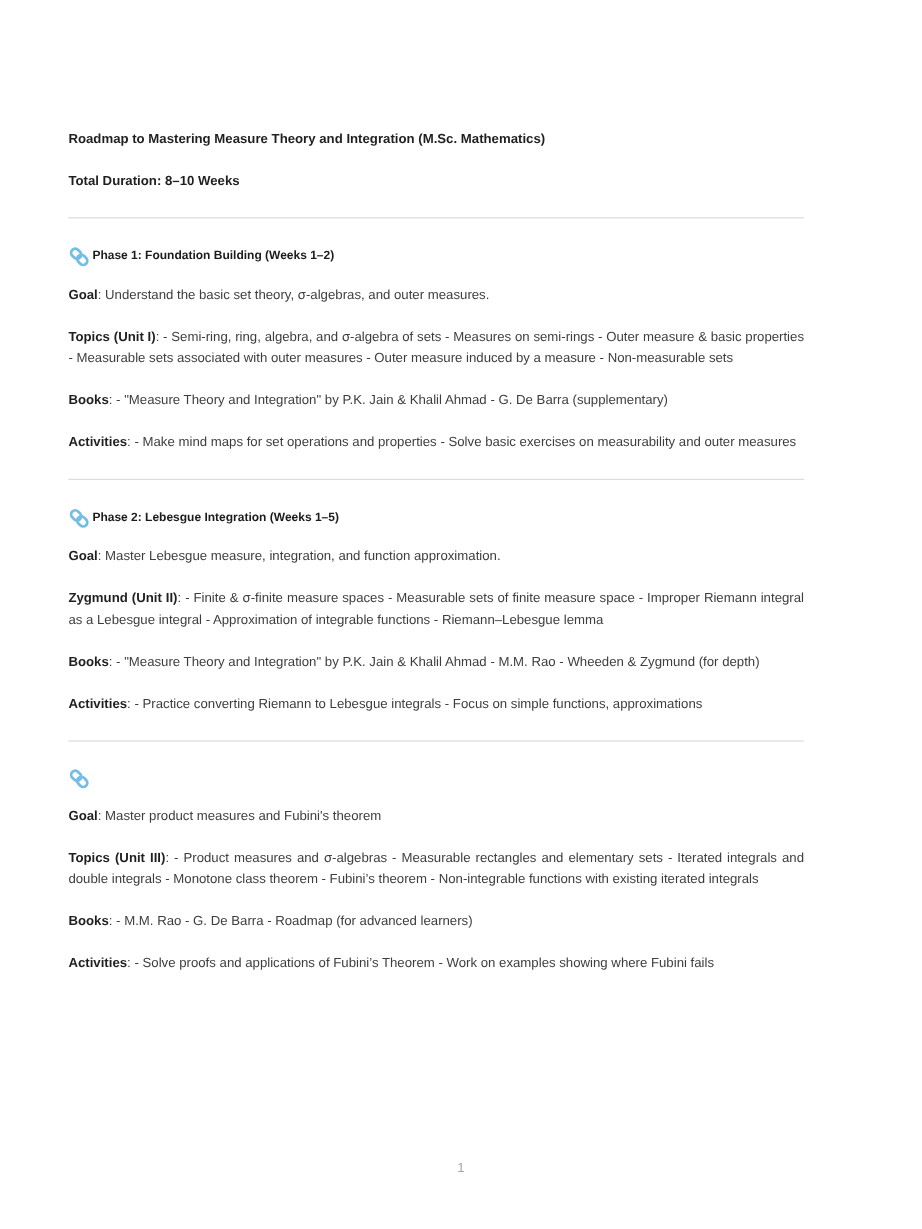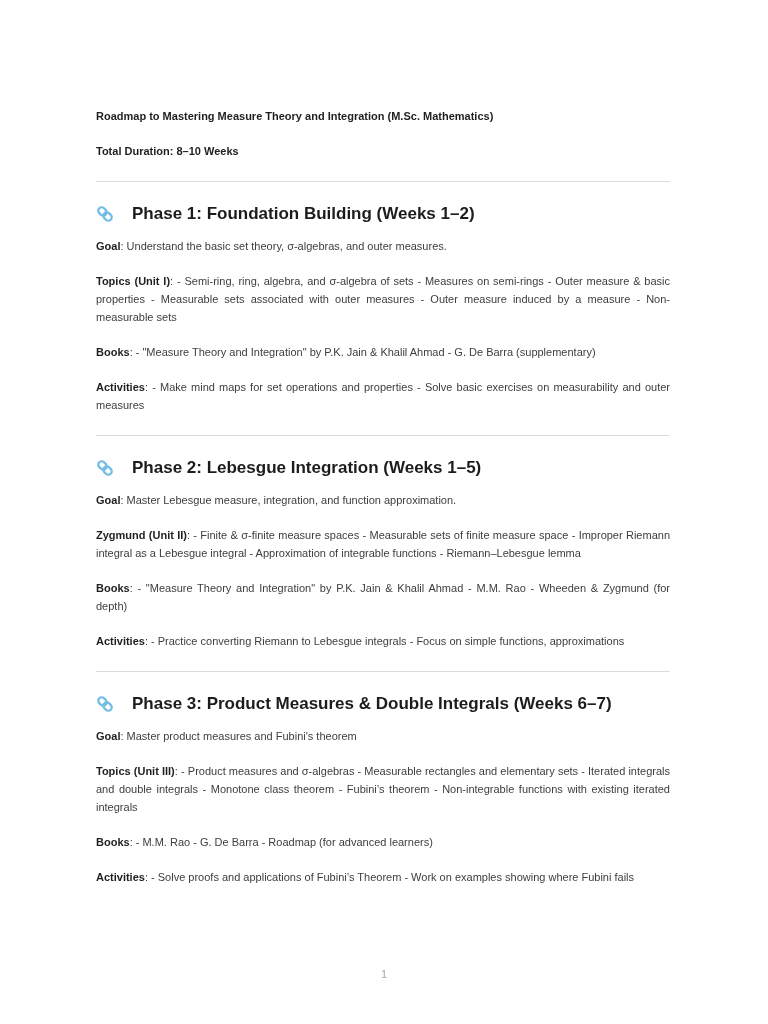--- a/index.html
+++ b/index.html
@@ -5,21 +5,21 @@
   html, body { margin: 0; padding: 0; }
   body {
     width: 768px; height: 1024px;
     background: #ffffff;
     font-family: "Liberation Sans", "DejaVu Sans", sans-serif;
     color: #3d3d3d;
     overflow: hidden;
     position: relative;
   }
   .content {
-    padding: 107px 98px 0 96px;
+    padding: 107px 98px 0 57px;
   }
   p.line {
     font-size: 11px;
     line-height: 18px;
     margin: 0 0 17px 0;
     text-align: justify;
     color: #3d3d3d;
   }
   p.line b {
     color: #1f1f1f;
@@ -27,22 +27,22 @@
   }
   .divider {
     border: none;
     border-top: 1px solid #dcdcdc;
     margin: 21px 0 22px 0;
     height: 0;
   }
   .phase-heading {
     display: flex;
     align-items: center;
-    gap: 17px;
-    font-size: 17px;
+    gap: 1px;
+    font-size: 10px;
     line-height: 20px;
     font-weight: bold;
     color: #1c1c1c;
     margin: 0 0 13px 0;
   }
   .link-icon {
     display: inline-flex;
     width: 18px; height: 18px;
     flex: 0 0 auto;
     margin-right: 1px;
@@ -110,21 +110,20 @@
   <section>
     <div class="phase-heading">
       <span class="link-icon">
         <svg width="18" height="18" viewBox="0 0 18 18" aria-hidden="true">
           <g transform="rotate(-45 9 9)" fill="none" stroke="#74bde4" stroke-width="2.3">
             <rect x="5.6" y="0.9" width="6.8" height="9.0" rx="3.4"></rect>
             <rect x="5.6" y="8.1" width="6.8" height="9.0" rx="3.4"></rect>
           </g>
         </svg>
       </span>
-      <span>Phase 3: Product Measures &amp; Double Integrals (Weeks 6–7)</span>
     </div>
     <p class="line"><b>Goal</b><span>: Master product measures and Fubini's theorem</span></p>
     <p class="line"><b>Topics (Unit III)</b><span>: - Product measures and σ-algebras - Measurable rectangles and elementary sets - Iterated integrals and double integrals - Monotone class theorem - Fubini’s theorem - Non-integrable functions with existing iterated integrals</span></p>
     <p class="line"><b>Books</b><span>: - M.M. Rao - G. De Barra - Roadmap (for advanced learners)</span></p>
     <p class="line"><b>Activities</b><span>: - Solve proofs and applications of Fubini’s Theorem - Work on examples showing where Fubini fails</span></p>
   </section>
 
 </div>
 
 <div class="page-number">1</div>

